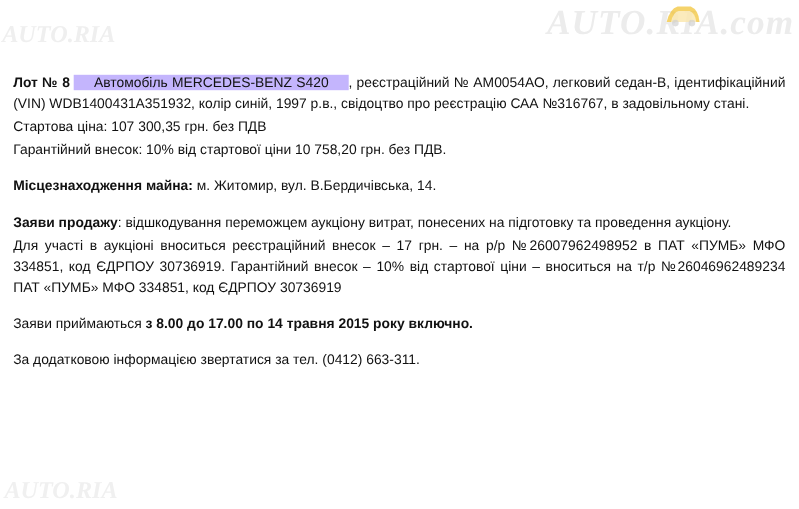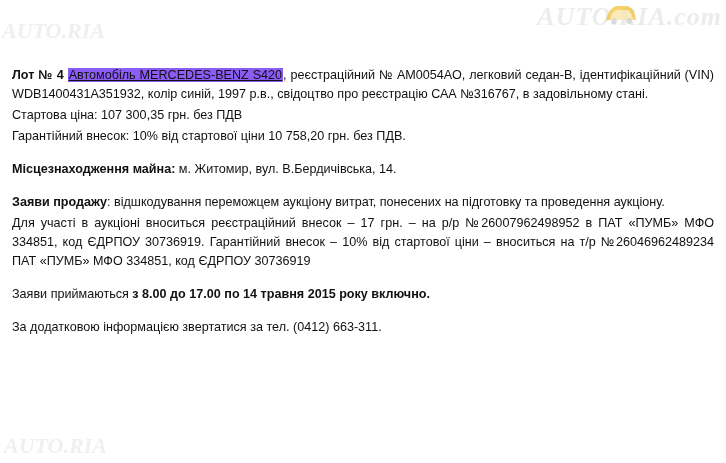--- a/index.html
+++ b/index.html
@@ -32,21 +32,21 @@
     font-style: italic;
     font-weight: bold;
     pointer-events: none;
     user-select: none;
     white-space: nowrap;
     z-index: 0;
   }
   .wm-top-right {
     right: 4px;
     top: 2px;
-    font-size: 26px;
+    font-size: 32px;
     color: #ececec;
     letter-spacing: 1px;
   }
   .wm-left-top {
     left: 2px;
     top: 18px;
     font-size: 22px;
     color: #efefef;
   }
   .wm-left-bottom {
@@ -88,23 +88,22 @@
   }
 
   .para {
     margin: 0 0 2px 0;
   }
   .gap-md { margin-bottom: 14px; }
 
   b, .b { font-weight: bold; }
 
   .hl {
-    background: #8b5cf6;
-    padding: 0 1px;
-    text-decoration: underline;
+    background: #c4b5fd;
+    padding: 0 18px;
   }
 
   .lot-line { text-align: justify; }
 </style>
 </head>
 <body>
 
 <div class="page">
 
   <div class="wm wm-top-right">AUTO.RIA.com</div>
@@ -115,21 +114,21 @@
     <path d="M2 20 Q5 8 12 6 L24 6 Q31 9 32 20 Z" fill="#f2c230" opacity="0.75"></path>
     <path d="M6 20 Q8 11 13 10 L23 10 Q28 12 29 20 Z" fill="#ffffff" opacity="0.55"></path>
     <circle cx="10" cy="21" r="3" fill="#cfcfcf" opacity="0.7"></circle>
     <circle cx="25" cy="21" r="3" fill="#cfcfcf" opacity="0.7"></circle>
   </svg>
 
 
   <div class="body-block">
 
     <div class="para lot-line">
-      <span class="b">Лот № 4</span><span>&nbsp;</span><span class="hl">Автомобіль MERCEDES-BENZ S420</span><span>, реєстраційний № АМ0054АО, легковий седан-В, ідентифікаційний (VIN) WDB1400431A351932, колір синій, 1997 р.в., свідоцтво про реєстрацію САА №316767, в задовільному стані.</span>
+      <span class="b">Лот № 8</span><span>&nbsp;</span><span class="hl">Автомобіль MERCEDES-BENZ S420</span><span>, реєстраційний № АМ0054АО, легковий седан-В, ідентифікаційний (VIN) WDB1400431A351932, колір синій, 1997 р.в., свідоцтво про реєстрацію САА №316767, в задовільному стані.</span>
     </div>
 
     <div class="para">Стартова ціна: 107 300,35 грн. без ПДВ</div>
     <div class="para gap-md">Гарантійний внесок: 10% від стартової ціни 10 758,20 грн. без ПДВ.</div>
 
     <div class="para gap-md">
       <span class="b">Місцезнаходження майна:</span><span> м. Житомир, вул. В.Бердичівська, 14.</span>
     </div>
 
     <div class="para">

